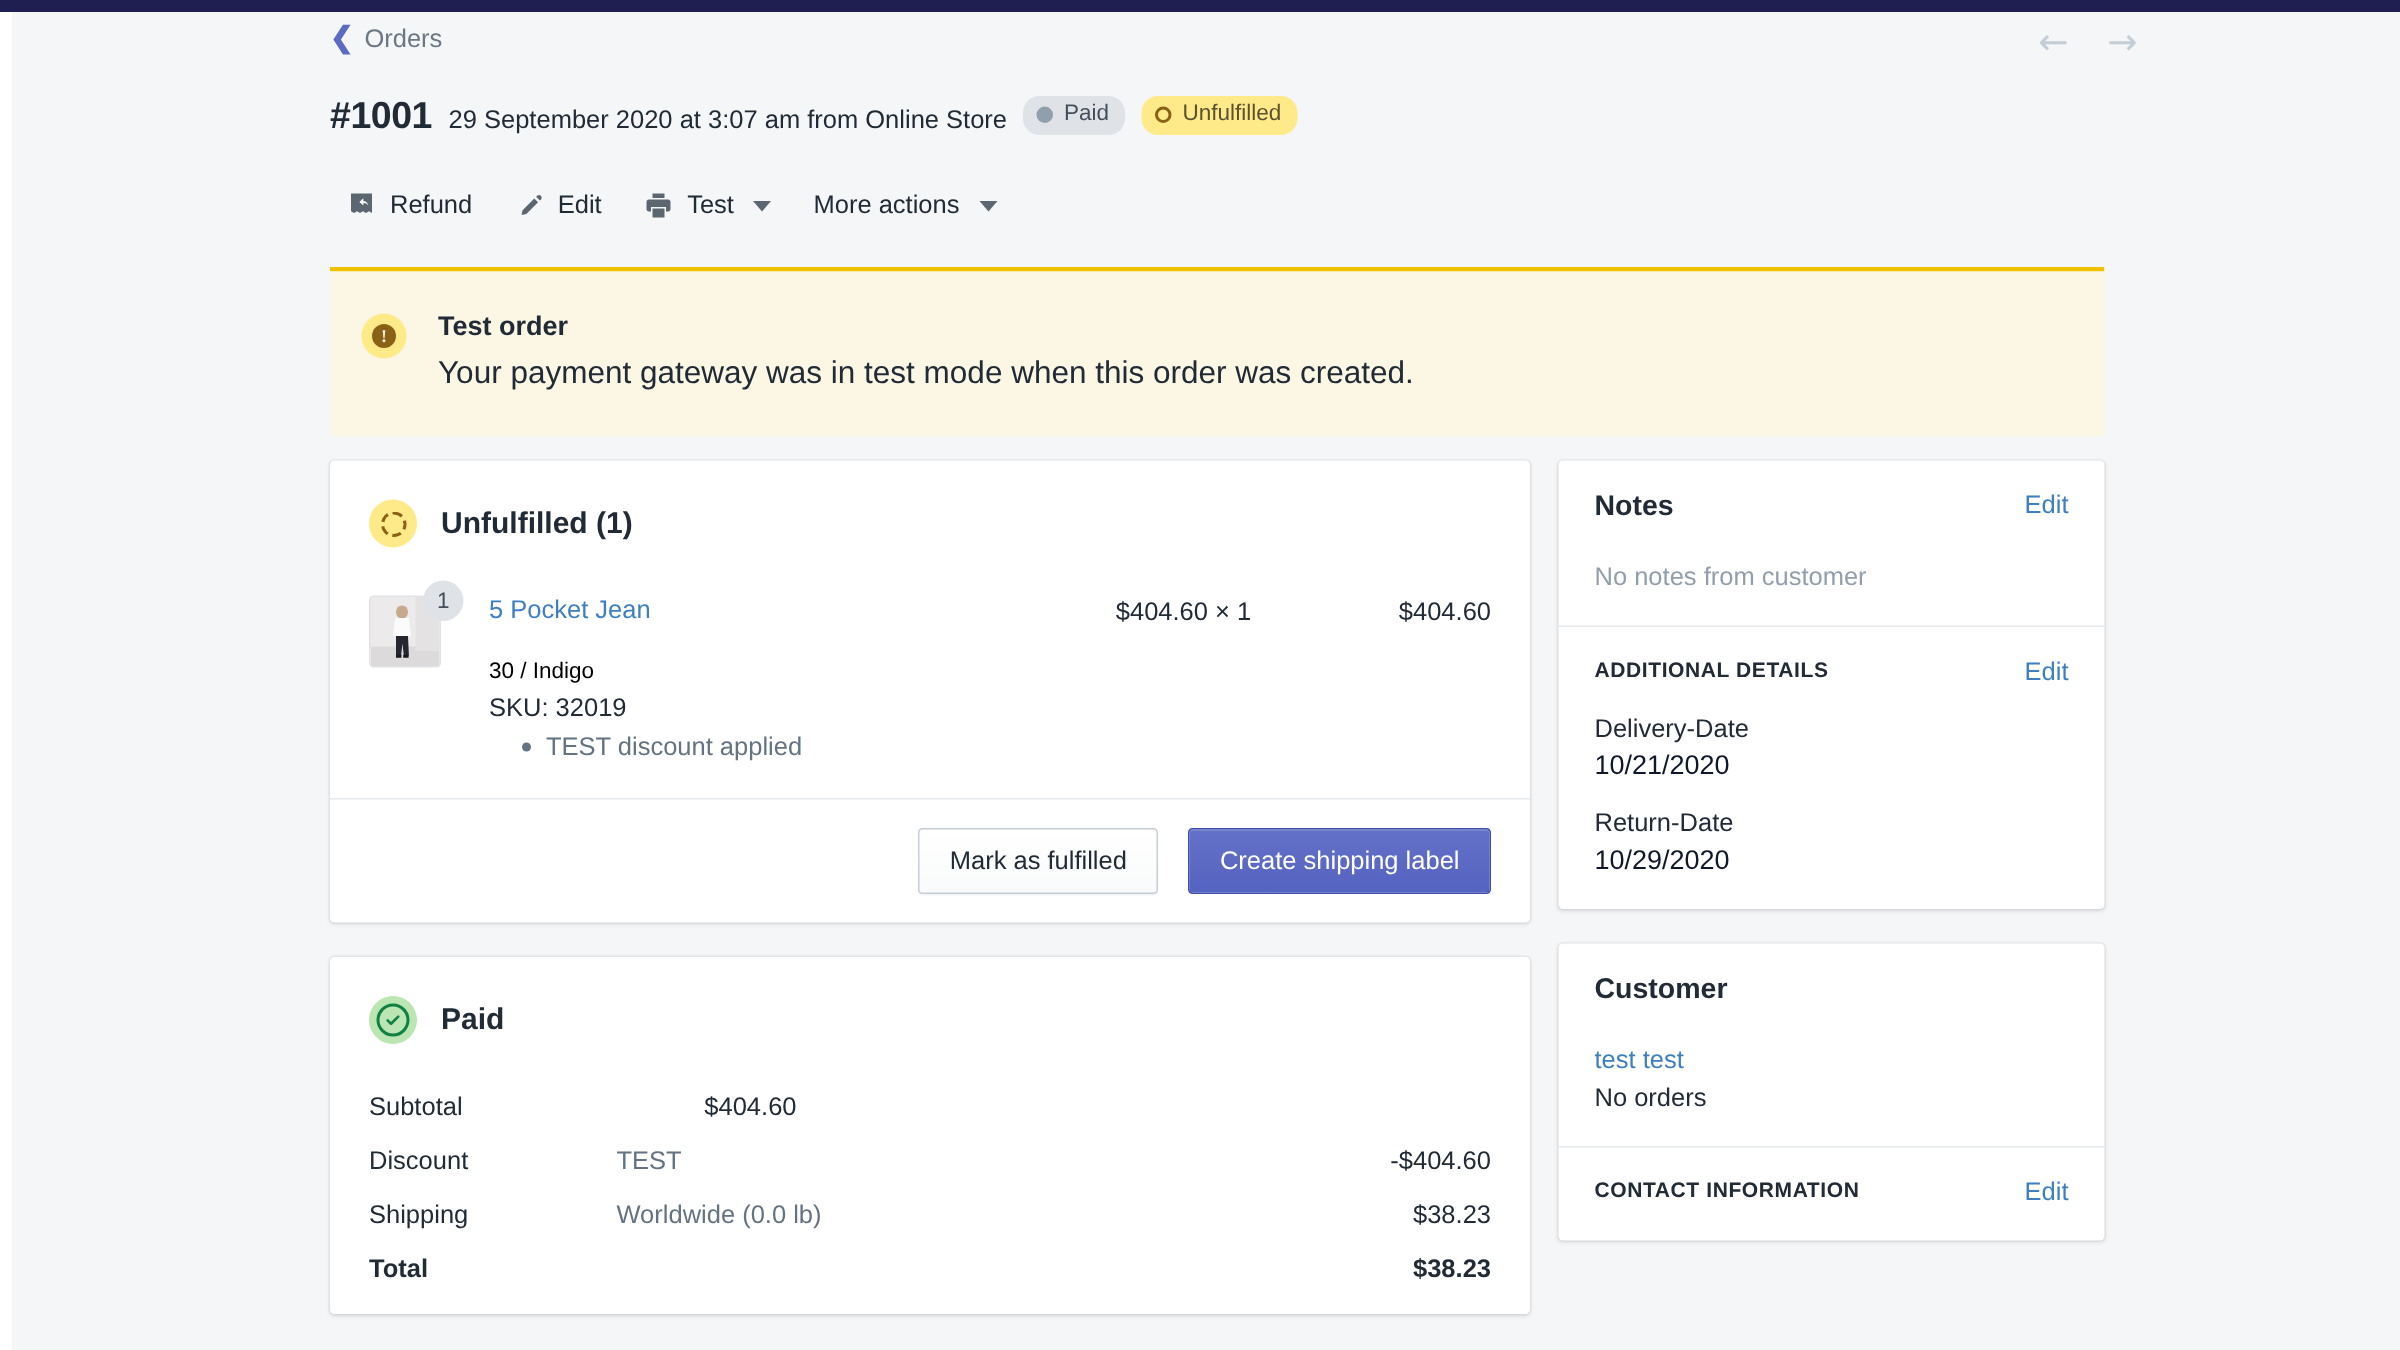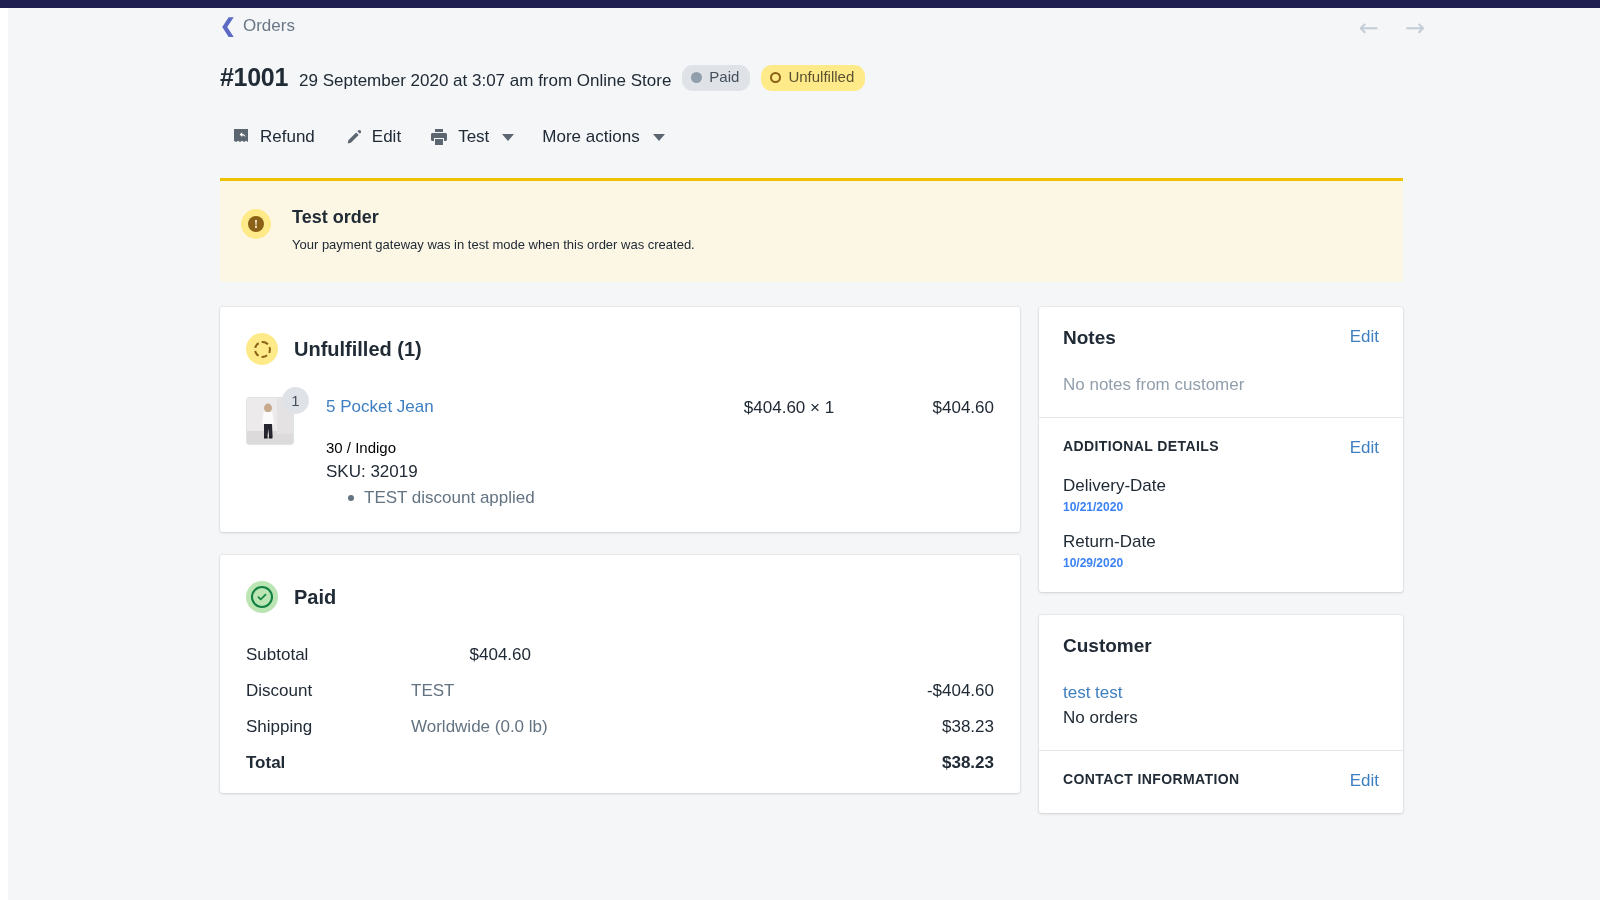--- a/index.html
+++ b/index.html
@@ -103,21 +103,21 @@
     flex: 0 0 auto; width: 30px; height: 30px; border-radius: 50%;
     background: #ffea8a; display: flex; align-items: center; justify-content: center;
     margin-top: 2px;
   }
   .banner-icon .excl {
     width: 16px; height: 16px; border-radius: 50%; background: #8a6116;
     color: #fcf6e4; font-size: 12px; font-weight: 700; line-height: 16px;
     text-align: center; font-family: "Liberation Serif", serif;
   }
   .banner-title { font-size: 18px; font-weight: 700; color: #212b36; margin-bottom: 9px; }
-  .banner-text { font-size: 13px; color: #212b36; }
+  .banner-text { font-size: 21px; color: #212b36; }
 
   
   .col-main { position: absolute; left: 212px; top: 299px; width: 800px; }
   .col-side { position: absolute; left: 1031px; top: 299px; width: 364px; }
 
   .card {
     background: #ffffff;
     border-radius: 3px;
     box-shadow: 0 0 0 1px rgba(63,63,68,0.05), 0 1px 3px 0 rgba(63,63,68,0.15);
     margin-bottom: 23px;
@@ -200,21 +200,21 @@
   .side-sec + .side-sec { border-top: 1px solid #e6e9eb; }
   .side-head { display: flex; justify-content: space-between; align-items: flex-start; }
   .side-title { font-size: 19px; font-weight: 700; color: #212b36; }
   .side-kicker {
     font-size: 14px; font-weight: 700; color: #212b36;
     letter-spacing: 0.4px; text-transform: uppercase;
   }
   .side-edit { font-size: 17px; color: #3e7fc1; cursor: pointer; }
   .side-empty { font-size: 17px; color: #919eab; margin-top: 26px; }
   .detail-name { font-size: 17px; color: #212b36; margin-top: 18px; }
-  .detail-value { font-size: 12px; color: #3b82f6; margin-top: 4px; font-weight: bold; }
+  .detail-value { font-size: 18px; color: #0f172a; margin-top: 4px; }
   .cust-link { font-size: 17px; color: #3e7fc1; margin-top: 26px; cursor: pointer; }
   .cust-sub { font-size: 17px; color: #212b36; margin-top: 5px; }
 </style>
 </head>
 <body>
 
 <div id="topbar"></div>
 
 <div id="viewport">
   <div id="page">
@@ -324,20 +324,24 @@
             <div class="li-disc">
               <span class="bul"></span>
               <span>TEST discount applied</span>
             </div>
           </div>
 
           <div class="li-unit">$404.60 × 1</div>
           <div class="li-total">$404.60</div>
         </div>
 
+        <div class="card-actions">
+          <button class="btn btn-default">Mark as fulfilled</button>
+          <button class="btn btn-primary">Create shipping label</button>
+        </div>
       </div>
 
       <div class="card">
         <div class="paid-head">
           <span class="check-badge">
             <span class="ring">
               <svg width="12" height="12" viewBox="0 0 12 12">
                   <path d="M2.4 6.2l2.3 2.3 4.8-4.8" stroke="#108043" stroke-width="1.7" fill="none" stroke-linecap="round" stroke-linejoin="round"></path>
                 </svg>
             </span>

